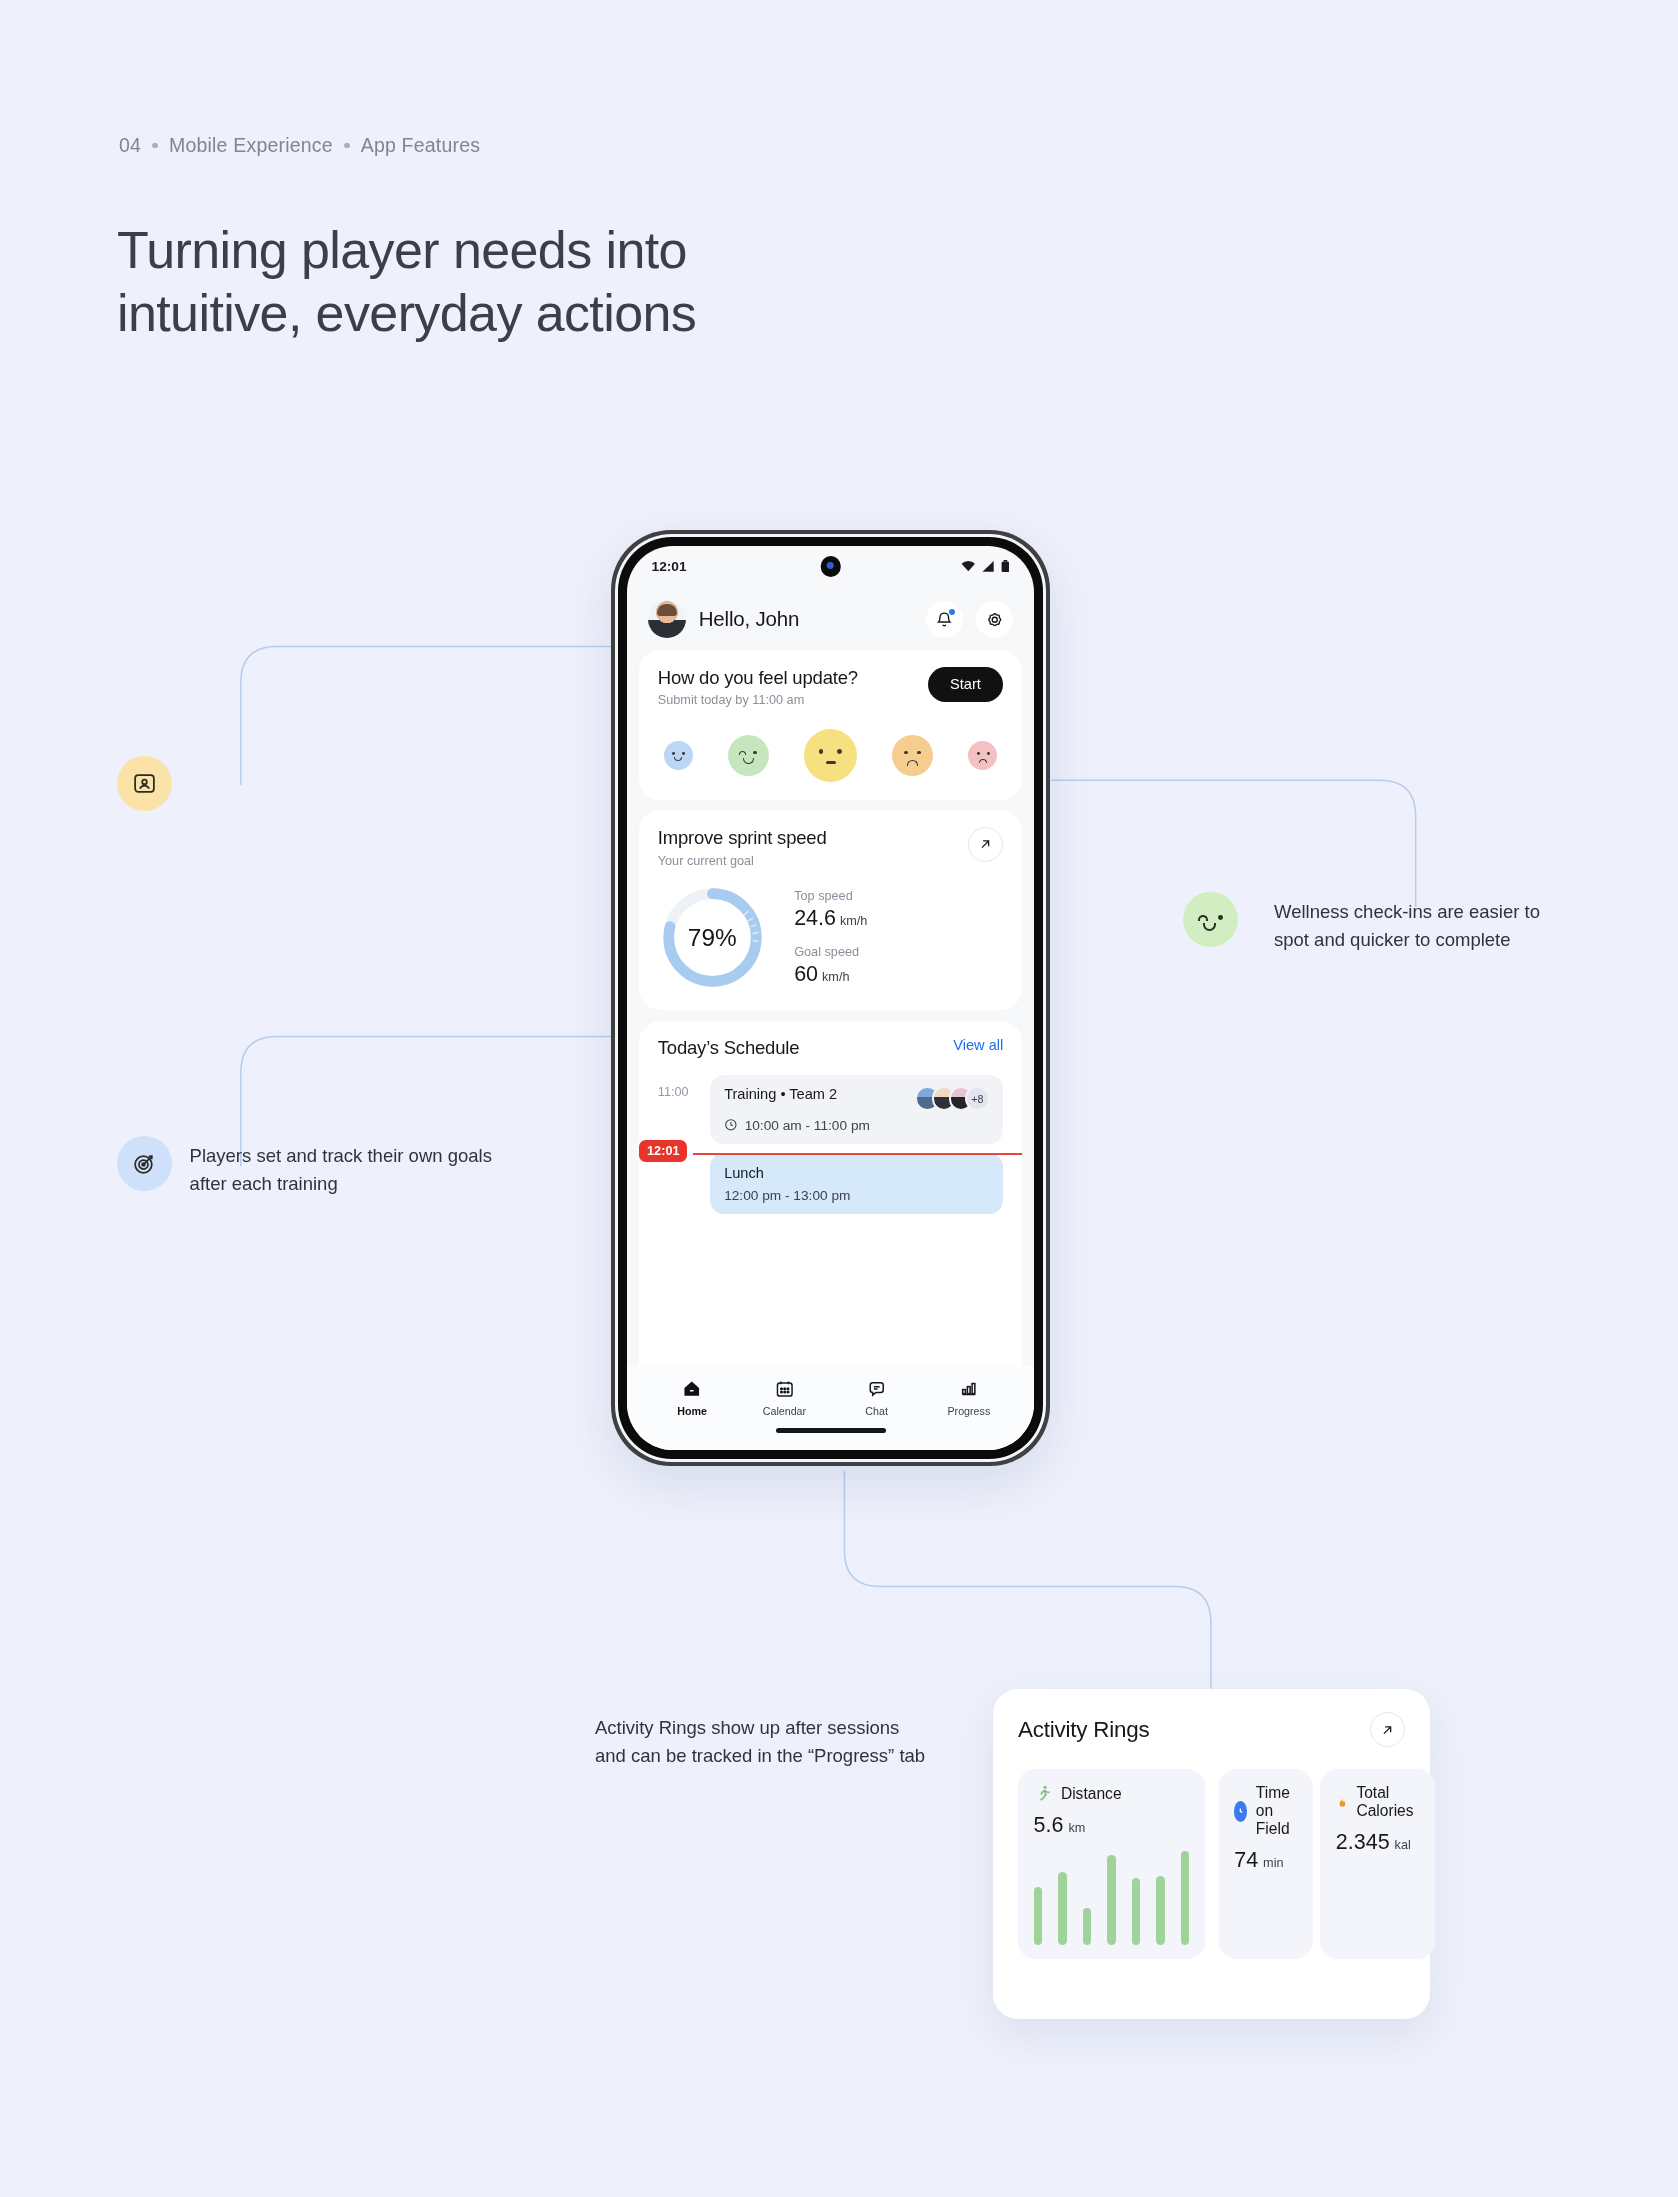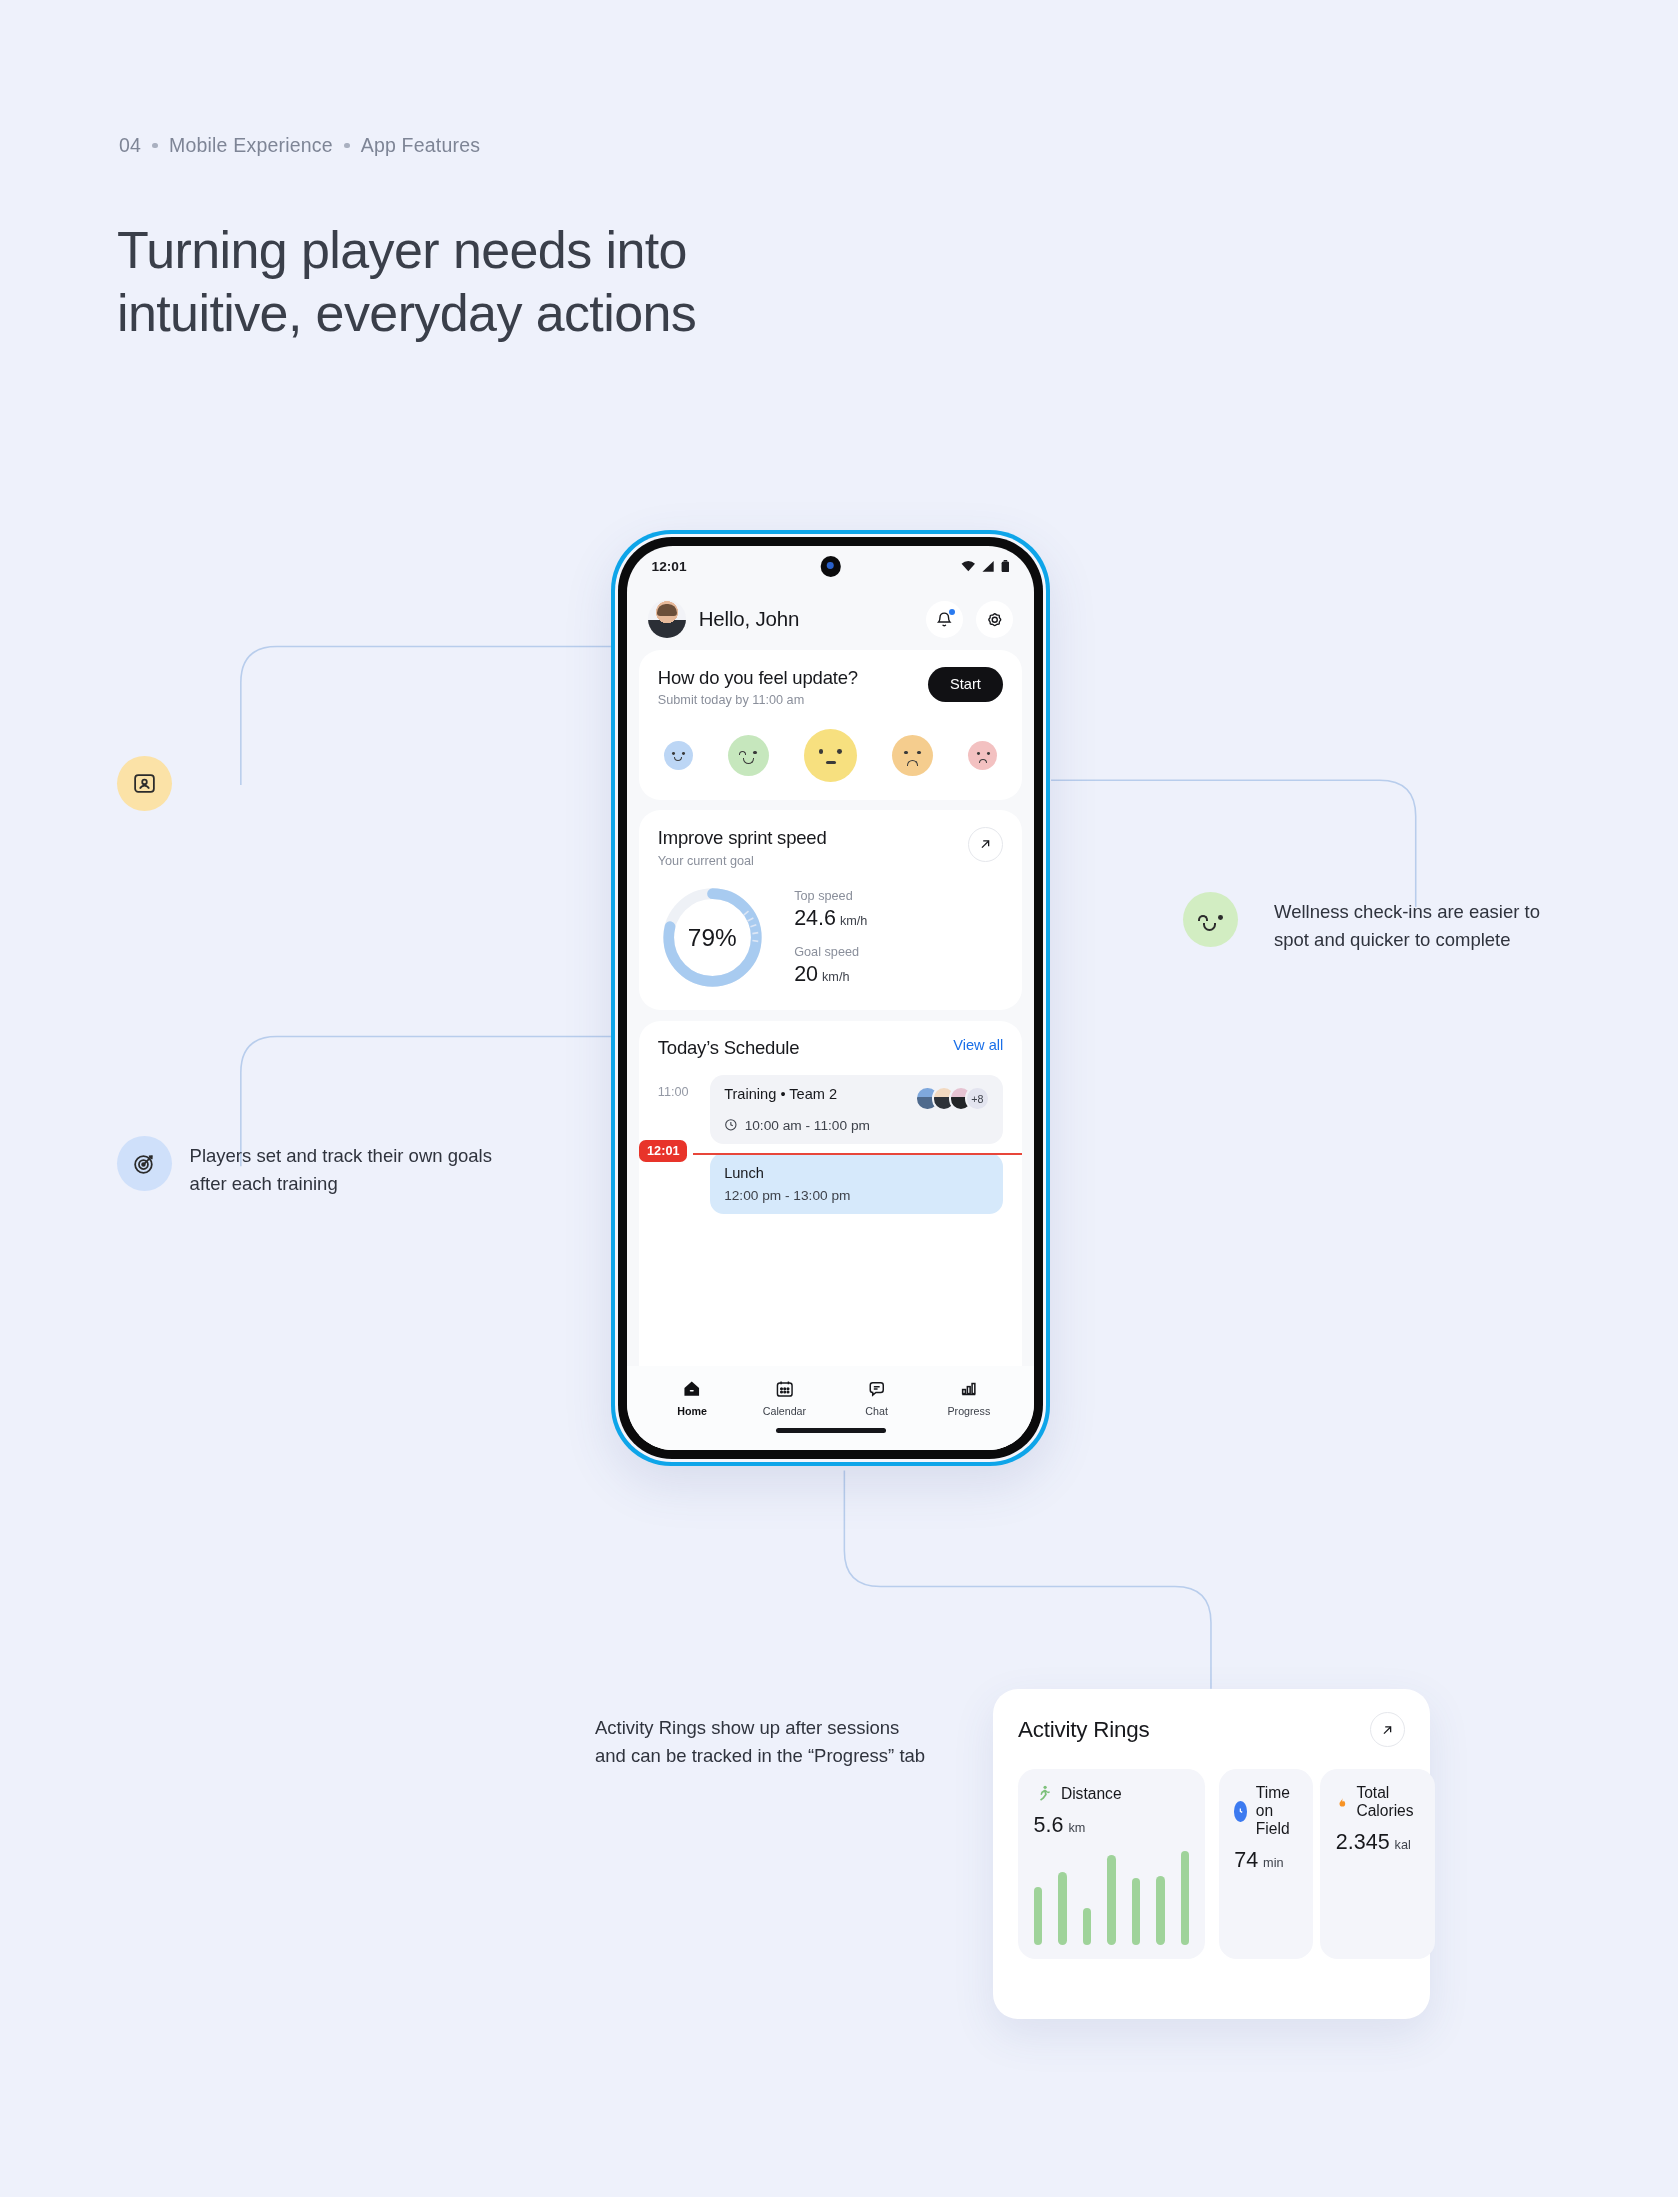--- a/index.html
+++ b/index.html
@@ -56,21 +56,21 @@
   .smiley .mouth {
     position: absolute; left: 19.5px; top: 31px; width: 13.7px; height: 7.8px;
     border: 2px solid #2b2b2b; border-top: none; border-radius: 0 0 9.8px 9.8px;
   }
 
   
   .phone-outer {
     position: absolute; left: 611px; top: 530px;
     width: 439px; height: 936px;
     border-radius: 60px;
-    background: #0ea5e9;
+    background: #404040;
     padding: 3.9px;
     box-shadow: 0 17.6px 49px rgba(60,80,140,.13);
   }
   .phone-band {
     width: 100%; height: 100%; border-radius: 57px;
     background: #f4f6fc; padding: 2.9px;
   }
   .phone-frame {
     width: 100%; height: 100%; border-radius: 54px;
     background: #0b0b0c; padding: 8.8px;
@@ -410,21 +410,21 @@
             </svg>
             <div class="ring-pct">79%</div>
           </div>
           <div class="goal-stats">
             <div class="stat-label">Top speed</div>
             <div class="stat-value">
               <span>24.6</span><span class="unit">km/h</span>
             </div>
             <div class="stat-label">Goal speed</div>
             <div class="stat-value" style="margin-bottom:0">
-              <span>20</span><span class="unit">km/h</span>
+              <span>60</span><span class="unit">km/h</span>
             </div>
           </div>
         </div>
       </div>
 
       <div class="sched-card">
         <div class="card-row">
           <div class="card-title">Today’s Schedule</div>
           <div class="view-all">View all</div>
         </div>

